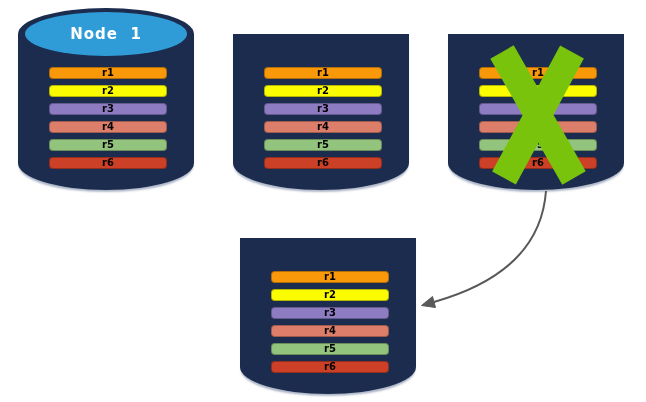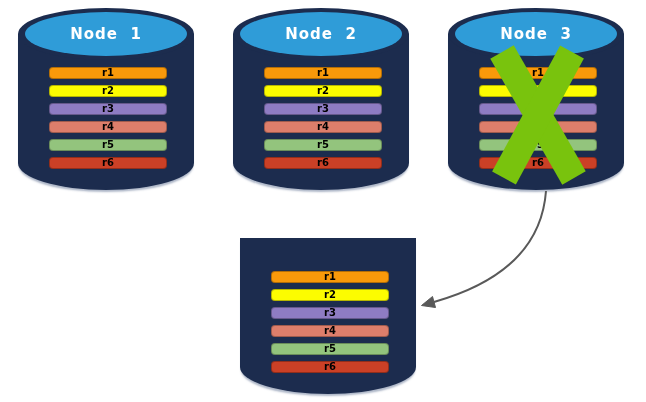--- a/index.html
+++ b/index.html
@@ -58,42 +58,32 @@
       <div class="bar" style="background: rgb(252, 252, 0);">r2</div>
       <div class="bar" style="background: rgb(142, 124, 195);">r3</div>
       <div class="bar" style="background: rgb(221, 126, 107);">r4</div>
       <div class="bar" style="background: rgb(147, 196, 125);">r5</div>
       <div class="bar" style="background: rgb(203, 64, 38);">r6</div>
     </div>
   </div>
 
   <div class="node n2">
     <div class="cyl-body"></div>
-    <div class="cyl-top">
-      <div class="cyl-top-face">
-        <span class="node-label">Node  2</span>
-      </div>
-    </div>
     <div class="bars">
       <div class="bar" style="background: rgb(249, 153, 10);">r1</div>
       <div class="bar" style="background: rgb(252, 252, 0);">r2</div>
       <div class="bar" style="background: rgb(142, 124, 195);">r3</div>
       <div class="bar" style="background: rgb(221, 126, 107);">r4</div>
       <div class="bar" style="background: rgb(147, 196, 125);">r5</div>
       <div class="bar" style="background: rgb(203, 64, 38);">r6</div>
     </div>
   </div>
 
   <div class="node n3">
     <div class="cyl-body"></div>
-    <div class="cyl-top">
-      <div class="cyl-top-face">
-        <span class="node-label">Node  3</span>
-      </div>
-    </div>
     <div class="bars">
       <div class="bar" style="background: rgb(249, 153, 10);">r1</div>
       <div class="bar" style="background: rgb(252, 252, 0);">r2</div>
       <div class="bar" style="background: rgb(142, 124, 195);">r3</div>
       <div class="bar" style="background: rgb(221, 126, 107);">r4</div>
       <div class="bar" style="background: rgb(147, 196, 125);">r5</div>
       <div class="bar" style="background: rgb(203, 64, 38);">r6</div>
     </div>
     <svg class="x-overlay" width="176" height="182" viewBox="0 0 176 182">
       <line x1="54" y1="44" x2="126" y2="170" stroke="#79C30D" stroke-width="27" stroke-linecap="butt"></line>

